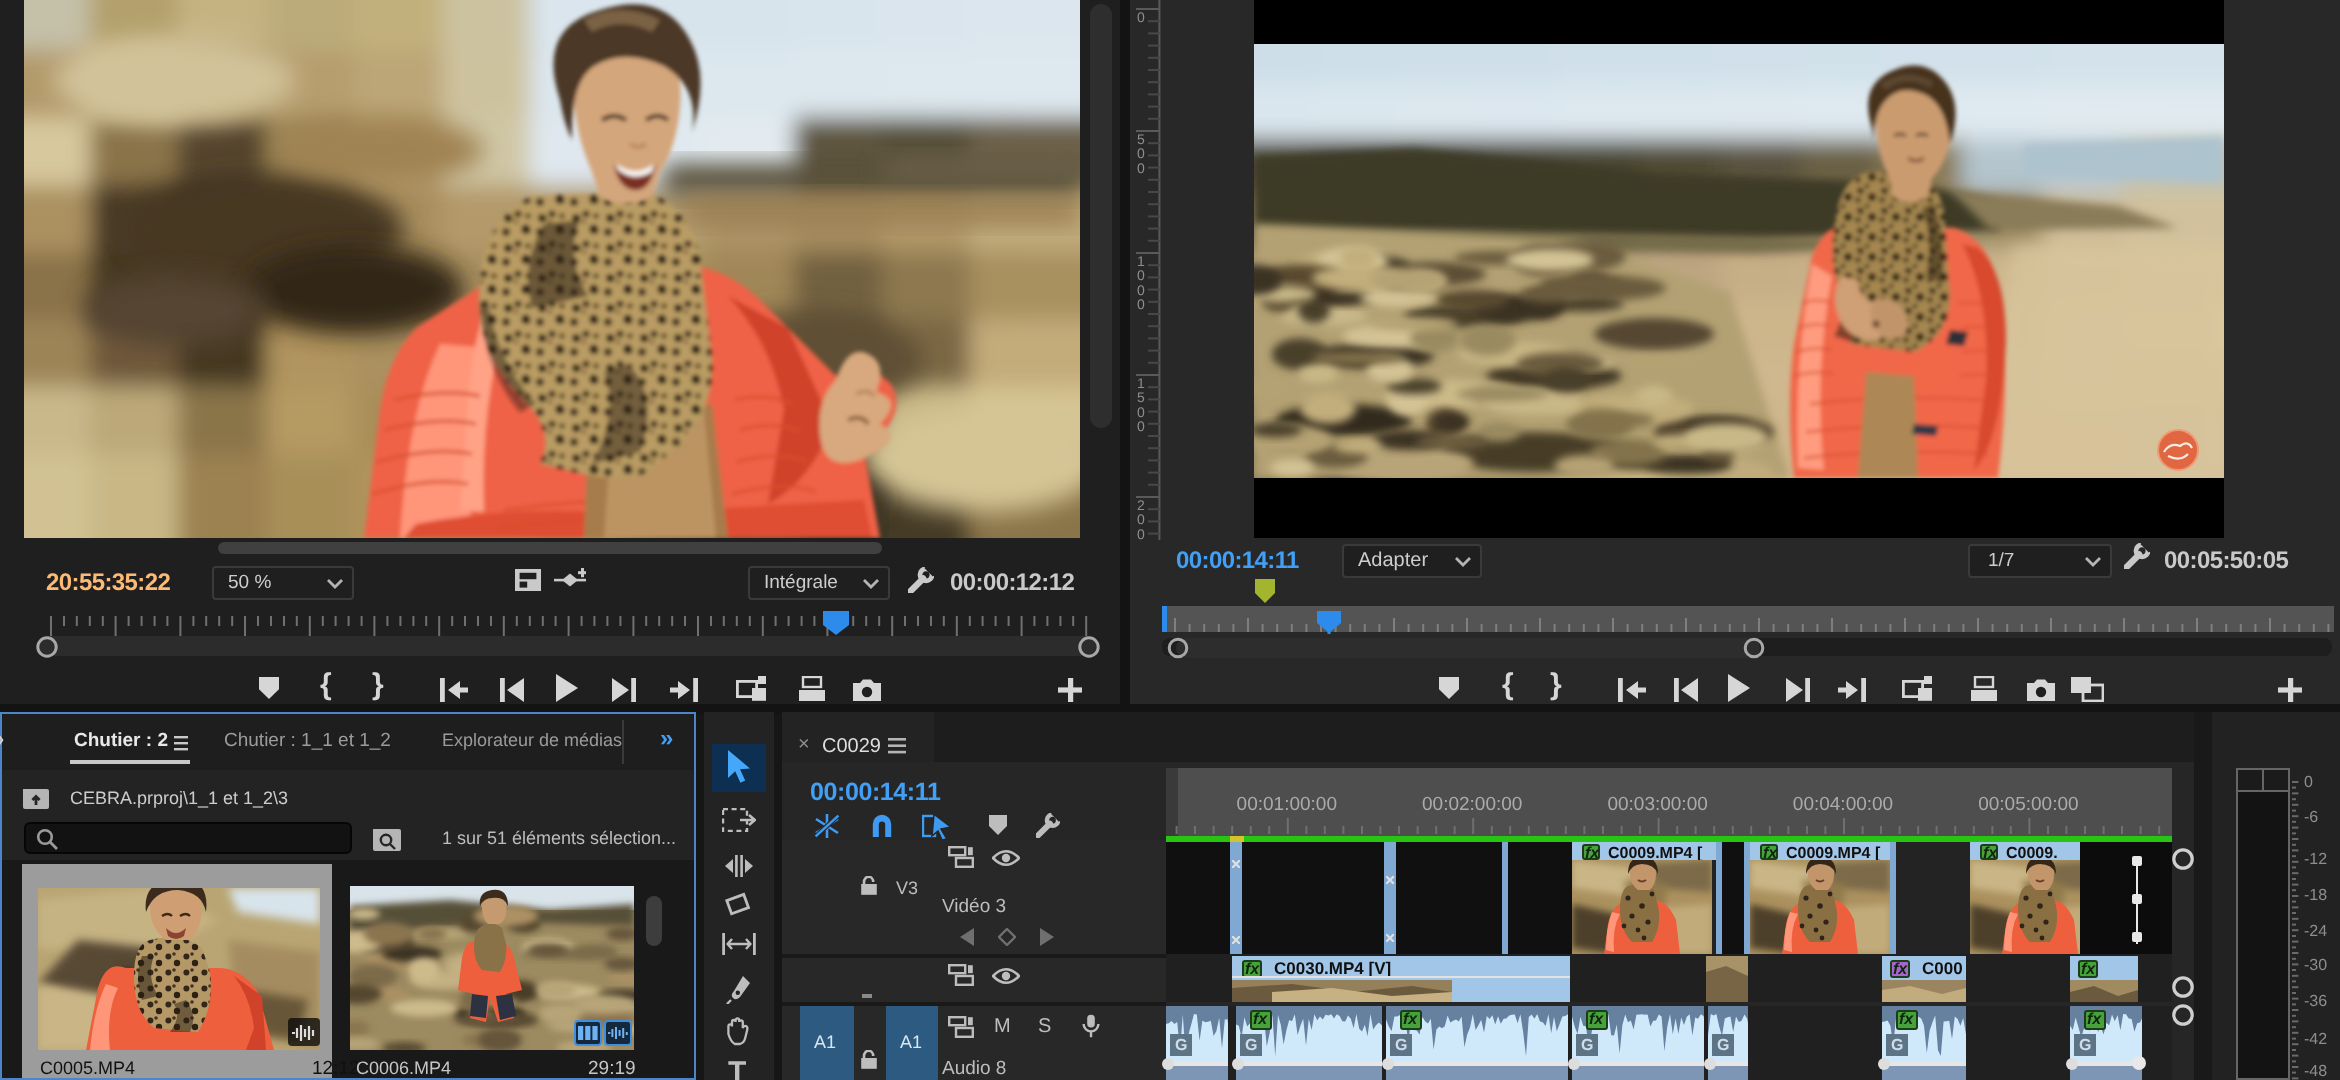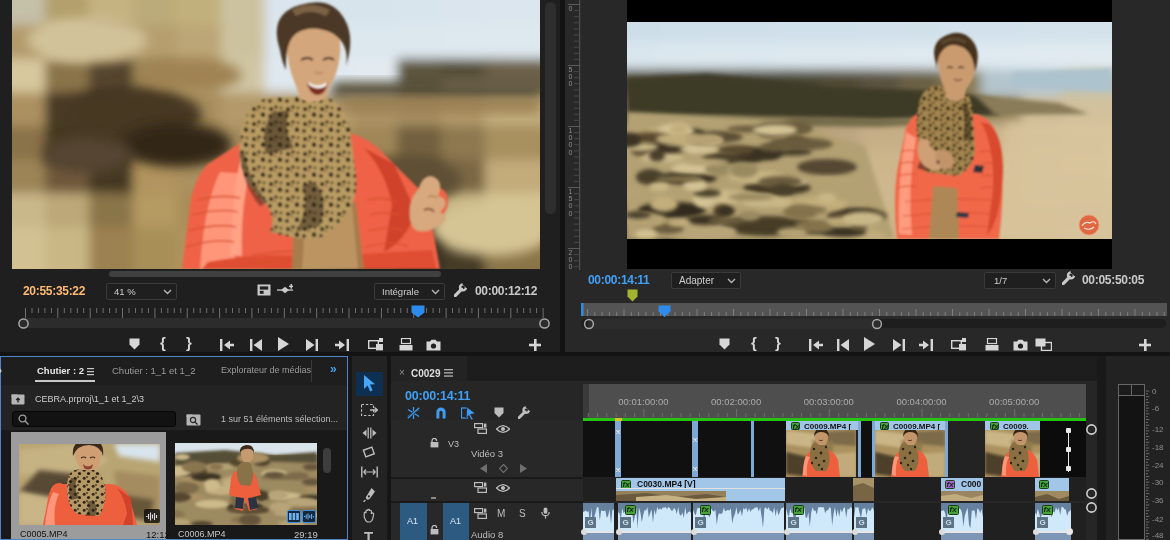--- a/index.html
+++ b/index.html
@@ -179,21 +179,21 @@
 <path d="M311,60 q6,-4 11,0" stroke="#3a2a1a" stroke-width="2" fill="none"></path>
 <path d="M295,82 q11,13 21,0 q-3,14 -11,13 q-8,-1 -10,-13" fill="#7c2f24"></path>
 <path d="M296,82 q10,7 19,0 l-1,4 q-9,5 -17,-1 Z" fill="#f8f6f2"></path>
 <path d="M303,72 q4,3 8,0" stroke="#b5805c" stroke-width="1.5" fill="none"></path>
 </g>
       </svg></div>
     <div class="abs" style="left:545px;top:2px;width:11px;height:212px;background:#2e2e2e;border-radius:6px"></div>
     <div class="abs" style="left:109px;top:271px;width:332px;height:6px;background:#404040;border-radius:3px"></div>
     <div class="txt" style="left:23px;top:283.5px;font-size:12px;font-weight:bold;color:#fdba74;letter-spacing:-0.3px">20:55:35:22</div>
     <div class="abs" style="left:106px;top:283px;width:71px;height:17px;background:#1f1f1f;border:1px solid #3a3a3a;border-radius:2px"></div>
-    <div class="txt" style="left:114px;top:286px;font-size:9.5px;color:#cdcdcd">41 %</div>
+    <div class="txt" style="left:114px;top:286px;font-size:9.5px;color:#cdcdcd">50 %</div>
     <svg class="abs" style="left:163px;top:289px" width="9" height="6" viewBox="0 0 9 6">
       <path d="M1,1 L4.5,4.5 L8,1" stroke="#b5b5b5" stroke-width="1.4" fill="none"></path>
     </svg>
     <svg class="abs" style="left:257px;top:284px" width="14" height="12" viewBox="0 0 14 12">
       <rect x="0.5" y="0.5" width="13" height="11" fill="#c9c9c9"></rect>
       <rect x="2.8" y="2.4" width="8.4" height="3.2" fill="#1f1f1f"></rect>
       <rect x="2.8" y="6.8" width="3.8" height="3" fill="#1f1f1f"></rect>
     </svg>
     <svg class="abs" style="left:277px;top:284px" width="16" height="12" viewBox="0 0 16 12">
       <path d="M4,6 L8,2.8 V9.2 Z" fill="#c9c9c9"></path>
@@ -895,21 +895,21 @@
 <path d="M56,26 Q48,28 48,44 Q48,62 58,70 L80,72 Q88,60 86,42 L82,30 Q72,22 56,26 Z" fill="url(#leo3)"></path>
 <path d="M52,34 Q48,44 52,56 L60,54 Q54,44 58,34 Z" fill="#2a1f12" opacity="0.55"></path>
 <path d="M74,56 Q80,64 76,72 L66,72 Q72,64 68,58 Z" fill="#2a1f12" opacity="0.5"></path>
 <path d="M56,10 Q54,-2 68,-2 Q82,-3 82,10 Q82,20 76,26 L64,26 Q56,20 56,10 Z" fill="#cf9f73"></path>
 <path d="M54,12 Q52,-4 70,-5 Q86,-5 84,12 Q82,2 70,1 Q58,1 54,12 Z" fill="#3c2b1c"></path>
 <path d="M62,14 q3,-2 5,0 M71,14 q3,-2 5,0" stroke="#3a2a1a" stroke-width="1.2" fill="none"></path>
 <path d="M64,20 q5,5 10,0 l-1,4 q-4,3 -8,0 Z" fill="#8a4434"></path>
 </g>
 </svg></div>
     <div class="txt" style="left:20px;top:529px;font-size:9px;color:#111">C0005.MP4</div>
-    <div class="txt" style="left:146px;top:529px;font-size:9.5px;color:#111">12:12</div>
+    <div class="txt" style="left:156px;top:529px;font-size:9.5px;color:#111">12:12</div>
     <div class="abs" style="left:144px;top:509px;width:16px;height:14px;background:rgba(10,10,10,0.78);border-radius:2px"></div>
     <svg class="abs" style="left:146px;top:512px" width="12" height="9" viewBox="0 0 12 9">
       <path d="M0,4.5 h1.5 M2.5,2 v5 M4.5,0.5 v8 M6.5,2.5 v4 M8.5,1 v7 M10.5,3 v3" stroke="#dcdcdc" stroke-width="1.1"></path>
     </svg>
     <div class="abs" style="left:175px;top:443px;width:142px;height:82px;overflow:hidden"><svg width="142" height="82" viewBox="0 0 142 82">
 <defs>
           <filter id="t2b" x="-30%" y="-30%" width="160%" height="160%">
             <feGaussianBlur stdDeviation="1.8"></feGaussianBlur>
           </filter>
         </defs>
@@ -1019,21 +1019,21 @@
       <path d="M3.5,13 L1.5,15" stroke="#bdbdbd" stroke-width="1.2"></path>
     </svg>
     <svg class="abs" style="left:361px;top:508px" width="16" height="15" viewBox="0 0 16 15">
       <path d="M3.2,9 L3.2,5.2 Q3.2,4.2 4.1,4.2 Q5,4.2 5,5.2 L5,3 Q5,2 5.9,2 Q6.8,2 6.8,3 L6.8,2.2 Q6.8,1.2 7.7,1.2 Q8.6,1.2 8.6,2.2 L8.6,3 Q8.6,2.2 9.5,2.2 Q10.4,2.2 10.4,3.2 L10.4,6 Q11,4.6 12,5 Q13,5.4 12.6,7 L11.6,11 Q11,13.4 9,14 L6.4,14 Q4.4,13 3.2,9 Z" fill="none" stroke="#bdbdbd" stroke-width="1.15"></path>
     </svg>
     <div class="txt" style="left:364px;top:528px;font-size:15px;font-weight:bold;color:#bdbdbd">T</div>
     <div class="abs" style="left:391px;top:356px;width:706px;height:184px;background:#262626"></div>
     <div class="abs" style="left:391px;top:356px;width:706px;height:25px;background:#1d1d1d"></div>
     <div class="abs" style="left:391px;top:356px;width:76px;height:25px;background:#232323"></div>
     <div class="txt" style="left:399px;top:367px;font-size:10px;color:#8f8f8f">×</div>
-    <div class="txt" style="left:411px;top:368px;font-size:10px;font-weight:bold;color:#dedede">C0029</div>
+    <div class="txt" style="left:411px;top:368px;font-size:10px;font-weight:normal;color:#dedede">C0029</div>
     <svg class="abs" style="left:444px;top:369px" width="9" height="8" viewBox="0 0 9 8">
       <rect y="0" width="9" height="1.3" fill="#b5b5b5"></rect>
       <rect y="3.2" width="9" height="1.3" fill="#b5b5b5"></rect>
       <rect y="6.4" width="9" height="1.3" fill="#b5b5b5"></rect>
     </svg>
     <div class="txt" style="left:405px;top:388.5px;font-size:12.5px;font-weight:bold;color:#41a0f5;letter-spacing:-0.2px">00:00:14:11</div>
     <svg class="abs" style="left:407px;top:407px" width="13" height="12" viewBox="0 0 13 12">
       <path d="M6.5,0 V12 M1,2.5 L12,9.5 M12,2.5 L1,9.5" stroke="#3f9bf2" stroke-width="1.3"></path>
       <path d="M0.5,11.5 L12.5,0.5" stroke="#262626" stroke-width="2.4"></path>
       <path d="M0.8,11.2 L12.2,0.8" stroke="#3f9bf2" stroke-width="1.2"></path>

